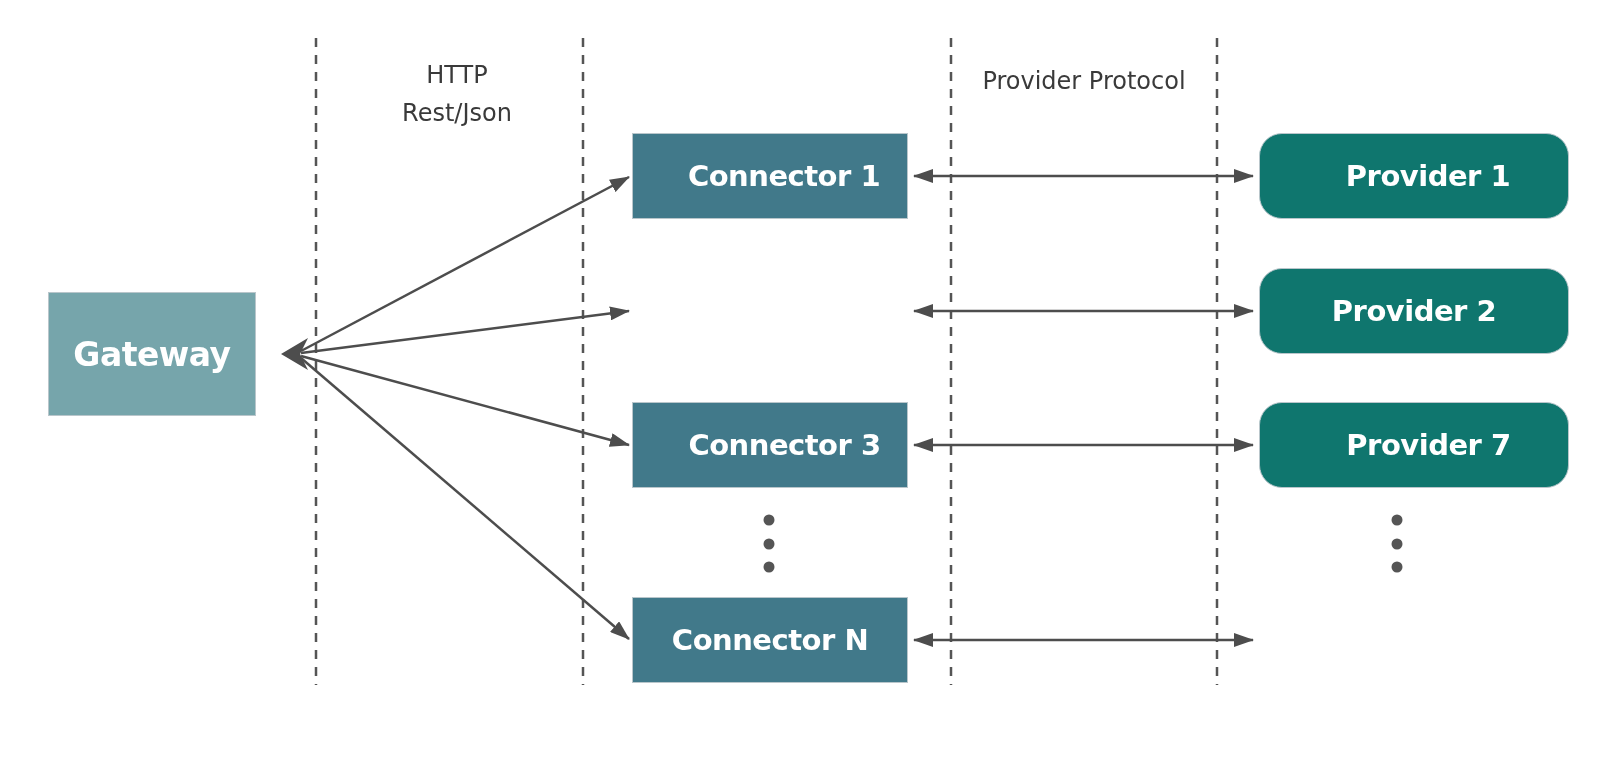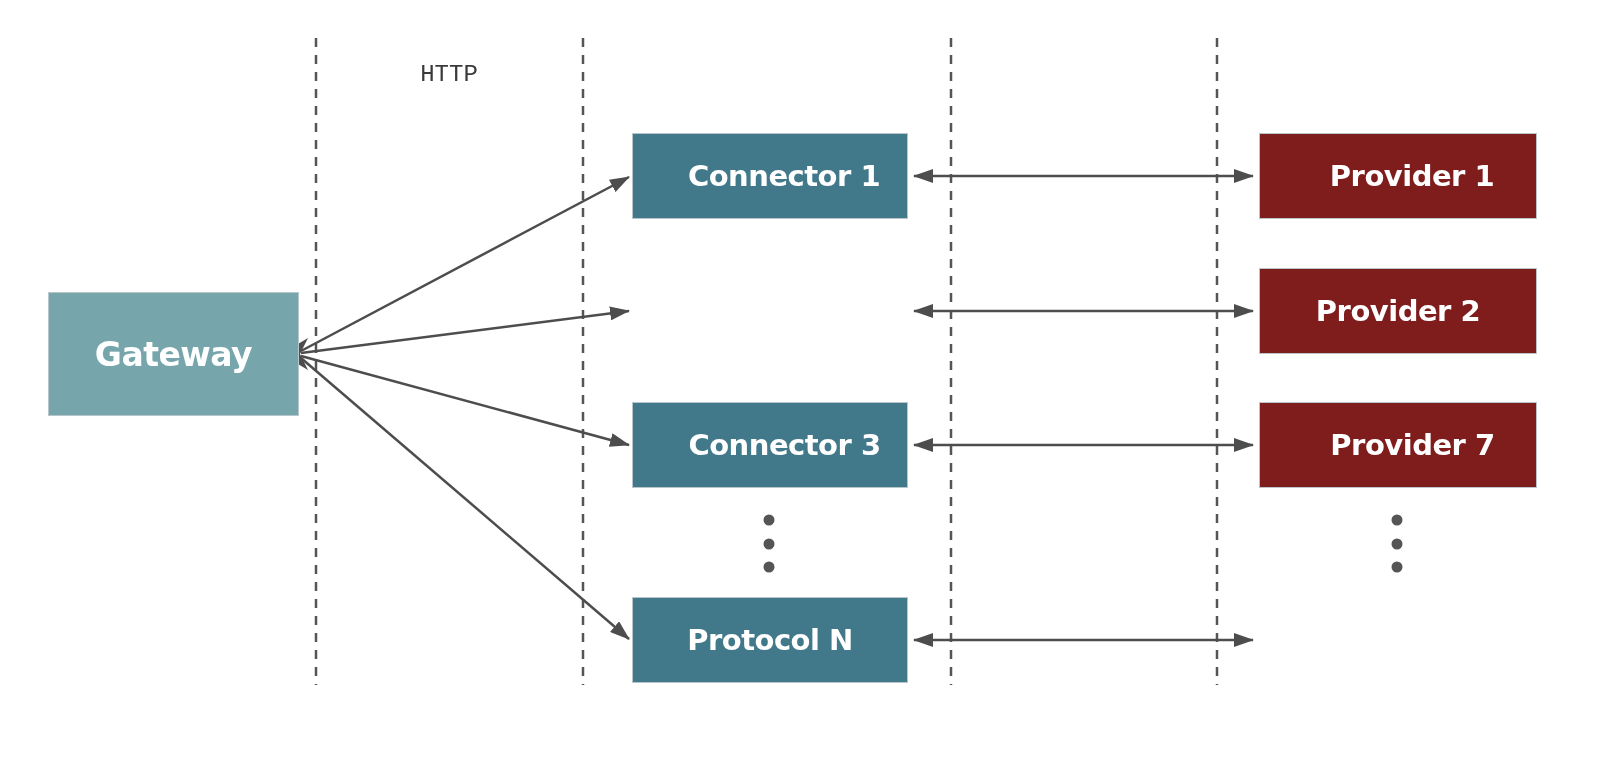--- a/index.html
+++ b/index.html
@@ -22,48 +22,49 @@
     align-items: center;
     justify-content: center;
     color: #ffffff;
     font-weight: bold;
     letter-spacing: -0.5px;
     box-sizing: border-box;
     border: 1px solid #b9c6cb;
   }
   .gateway {
     left: 48px; top: 292px;
-    width: 251px; height: 124px;
+    width: 208px; height: 124px;
     background: #76a5ab;
     font-size: 33px;
   }
   .connector {
     left: 632px;
     width: 276px; height: 86px;
     background: #41798a;
     font-size: 29px;
   }
   .provider {
     left: 1259px;
-    width: 278px; height: 86px;
-    background: #7f1d1d;
+    width: 310px; height: 86px;
+    background: #0f766e;
     font-size: 29px;
+    border-radius: 23px;
   }
   .row-1 { top: 133px; padding-left: 28px; }
   .row-2 { top: 268px; }
   .row-3 { top: 402px; padding-left: 29px; }
   .row-n { top: 597px; }
   .lane-label {
     position: absolute;
     text-align: center;
     color: #3a3a3a;
     font-size: 24px;
     line-height: 38px;
   }
-  .lane-http { left: 316px; top: 56px; width: 266px; font-family: Liberation Mono, monospace; }
+  .lane-http { left: 324px; top: 56px; width: 266px; }
   .lane-provider { left: 951px; top: 62px; width: 266px; }
 </style>
 </head>
 <body>
 
 <div class="canvas">
 
   <svg class="layer" width="1600" height="757" viewBox="0 0 1600 757" xmlns="http://www.w3.org/2000/svg">
     <defs>
       <marker id="arrowEnd" markerUnits="userSpaceOnUse" markerWidth="20" markerHeight="14" refX="19" refY="7" orient="auto">
@@ -98,36 +99,38 @@
 
     <g>
       <circle cx="1397" cy="520" r="5.5" fill="#555555"></circle>
       <circle cx="1397" cy="544" r="5.5" fill="#555555"></circle>
       <circle cx="1397" cy="567" r="5.5" fill="#555555"></circle>
     </g>
   </svg>
 
   <div class="lane-label lane-http">
     <div>HTTP</div>
+    <div>Rest/Json</div>
   </div>
   <div class="lane-label lane-provider">
+    <div>Provider Protocol</div>
   </div>
 
   <div class="box gateway">
     <span>Gateway</span>
   </div>
 
   <div class="box connector row-1">
     <span>Connector 1</span>
   </div>
   <div class="box connector row-3">
     <span>Connector 3</span>
   </div>
   <div class="box connector row-n">
-    <span>Protocol N</span>
+    <span>Connector N</span>
   </div>
 
   <div class="box provider row-1">
     <span>Provider 1</span>
   </div>
   <div class="box provider row-2">
     <span>Provider 2</span>
   </div>
   <div class="box provider row-3">
     <span>Provider 7</span>

